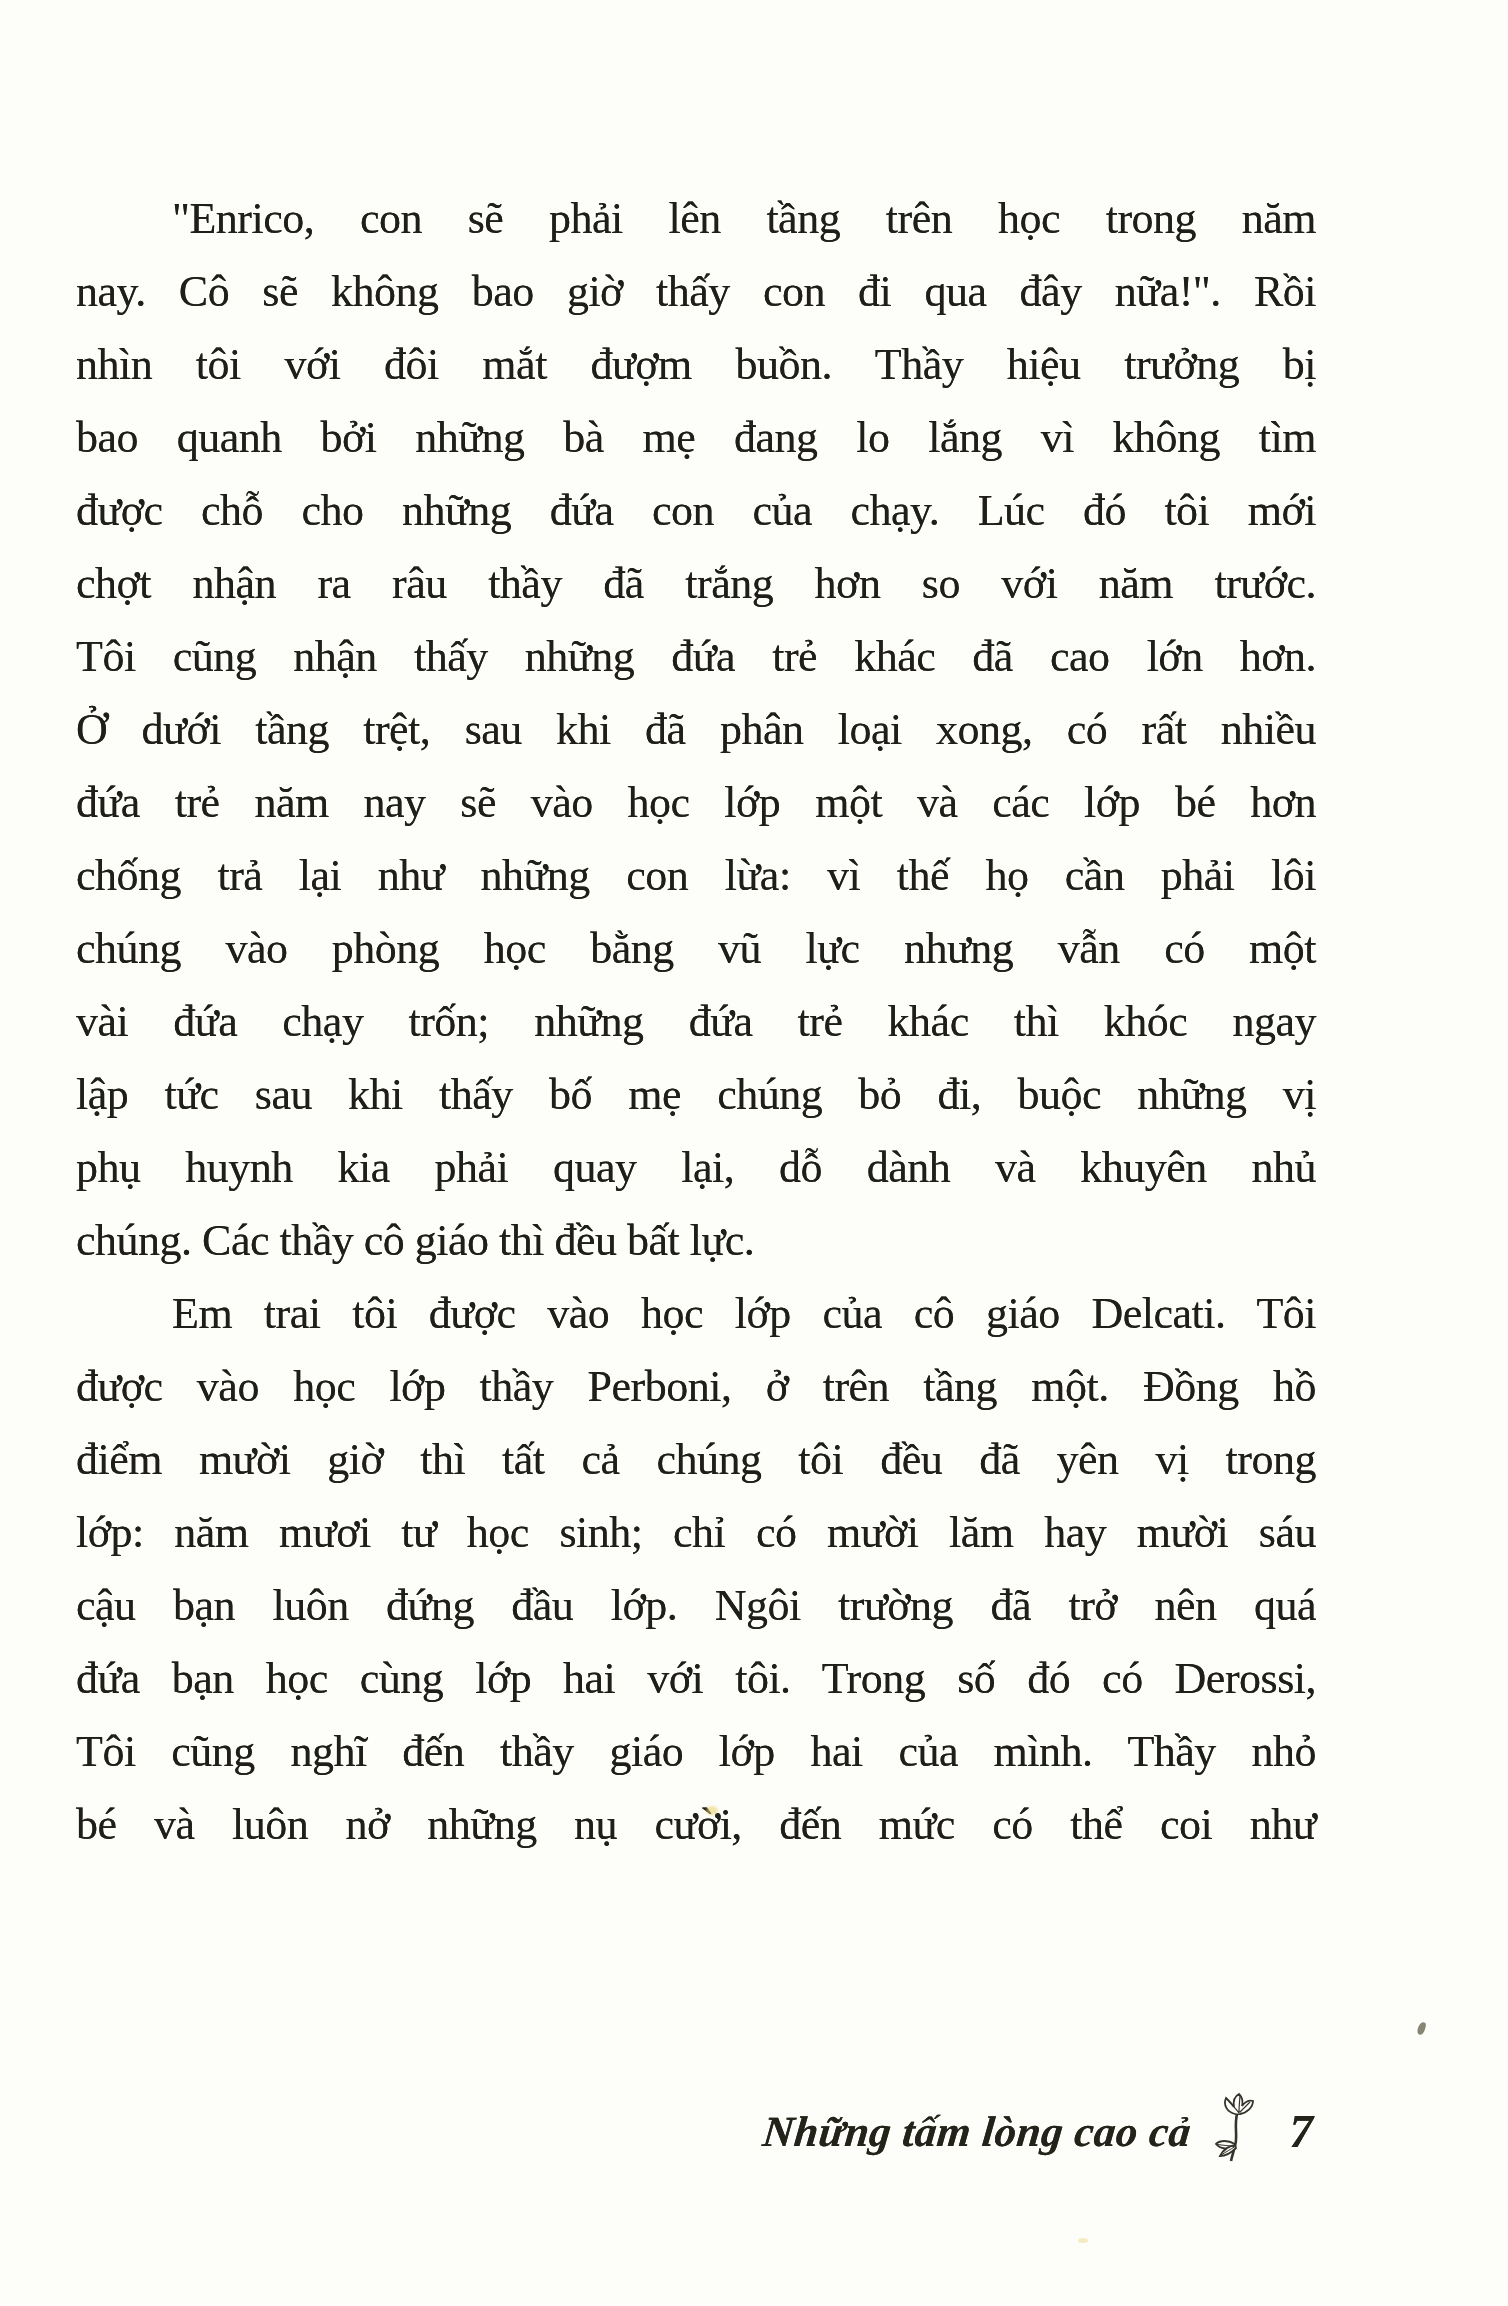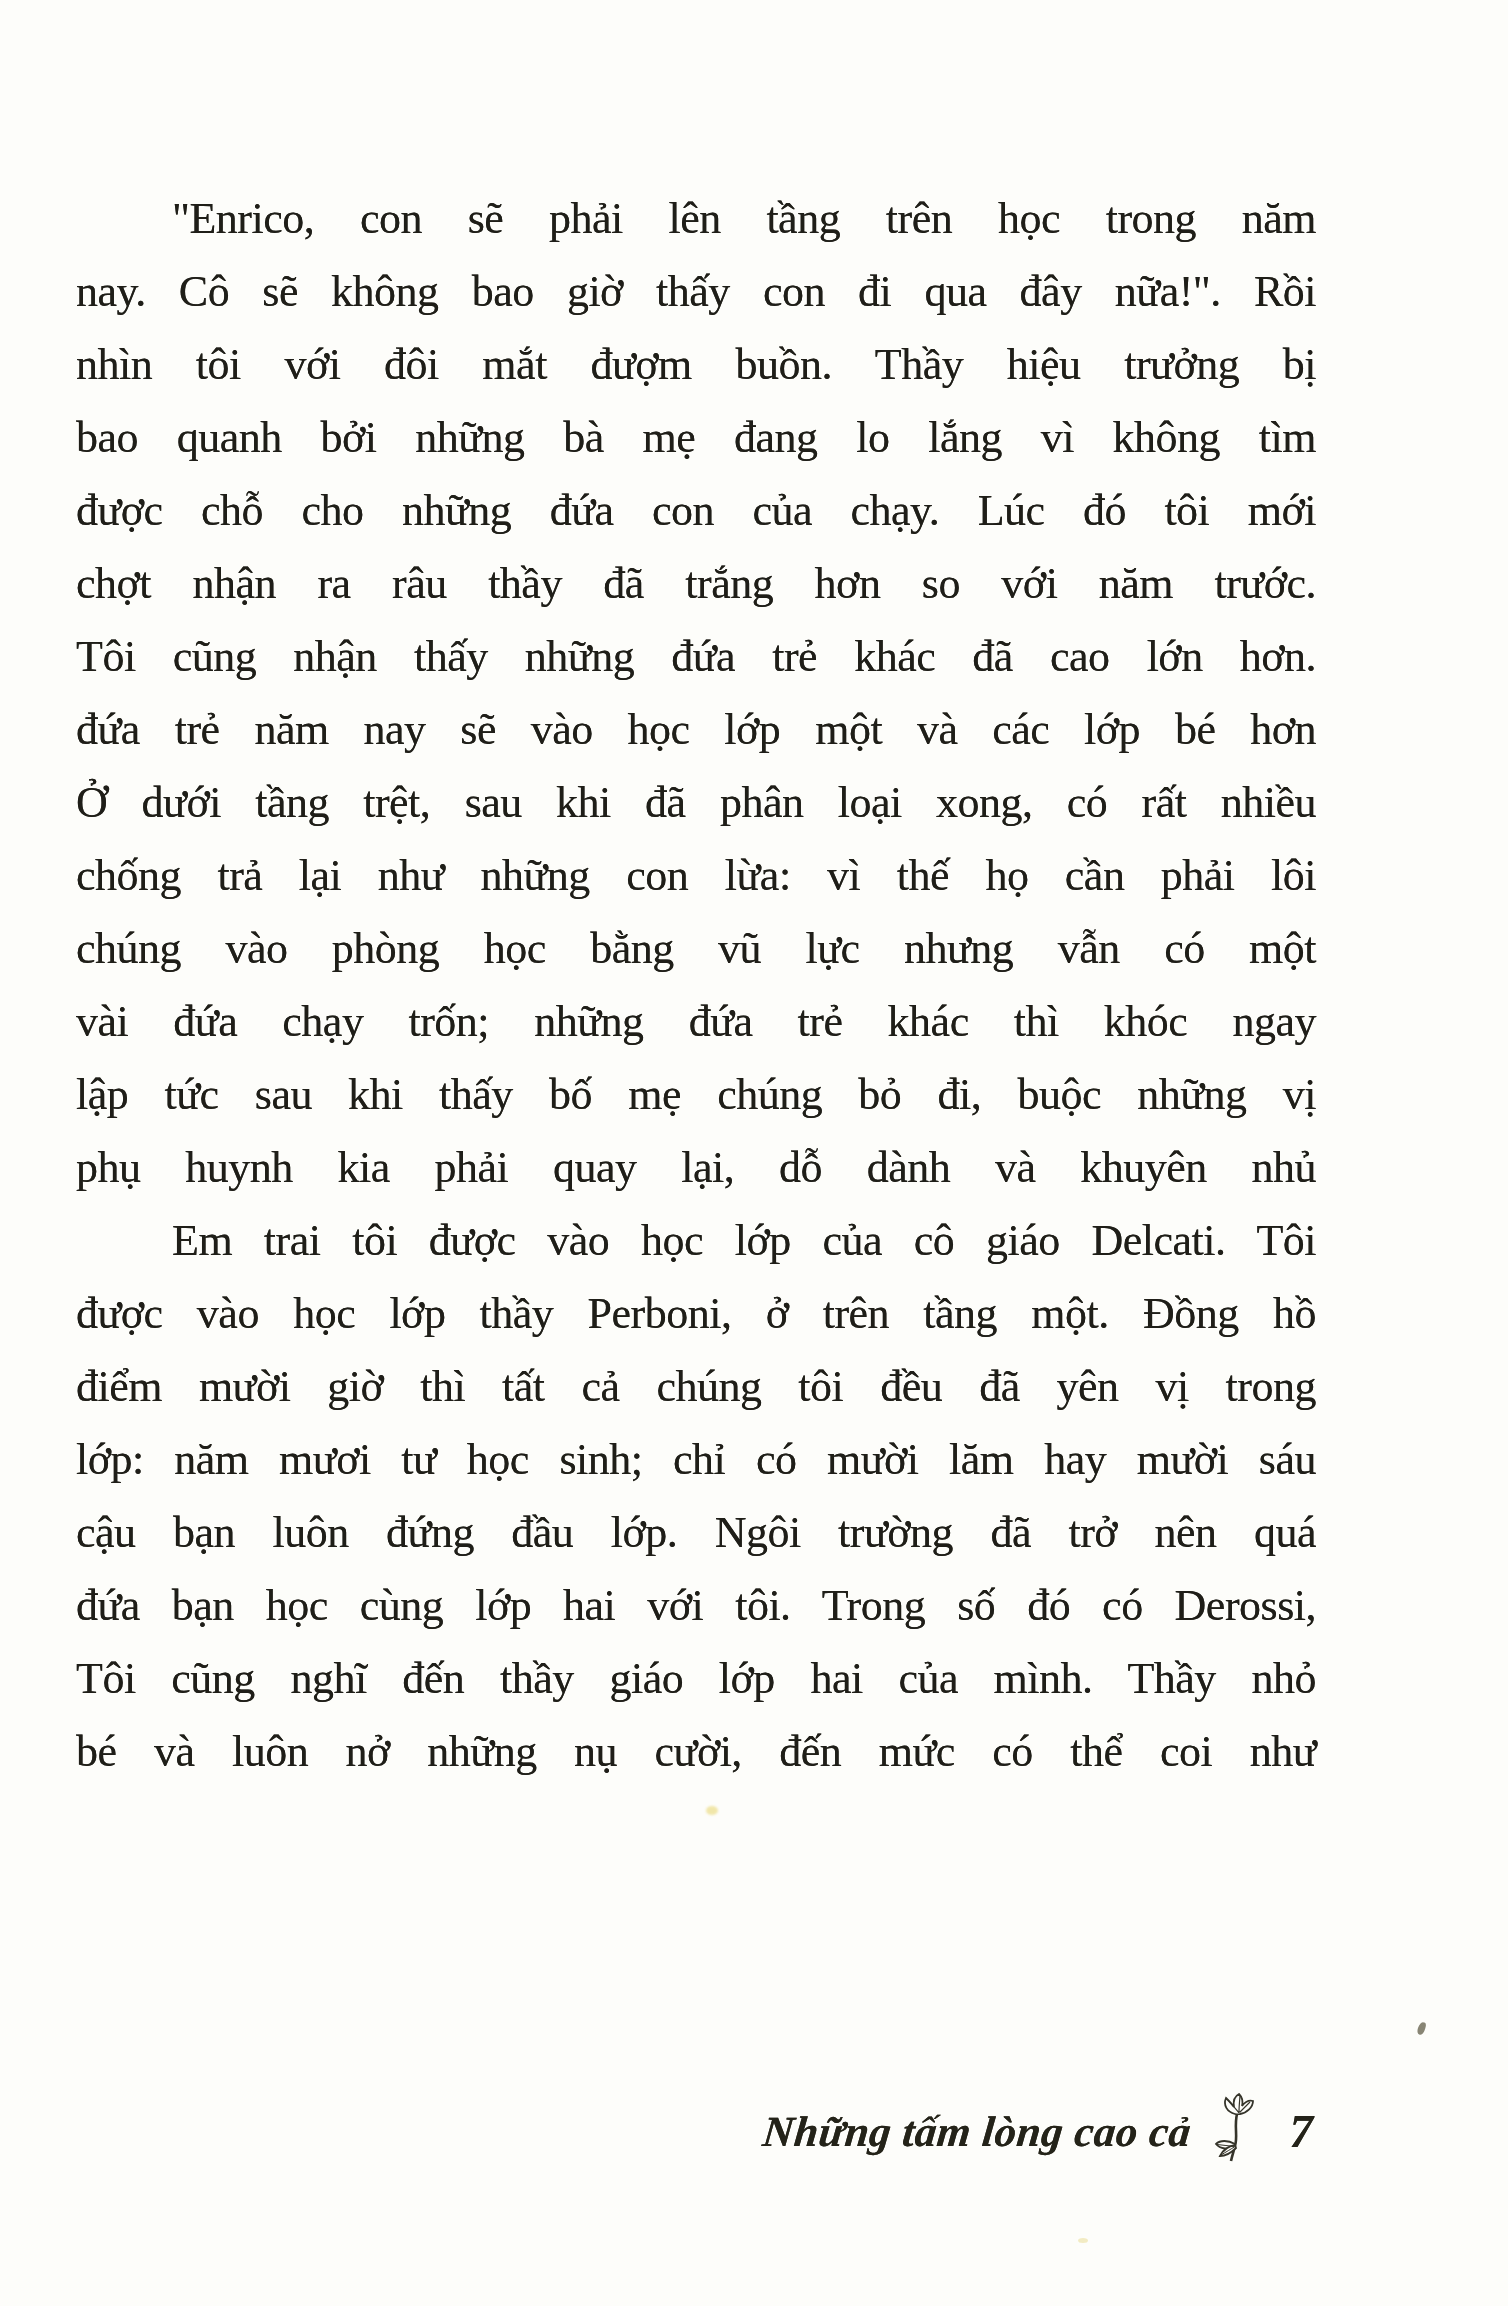--- a/index.html
+++ b/index.html
@@ -88,27 +88,28 @@
 <div class="page">
 
   <main class="textblock">
     <p class="line j indent">"Enrico, con sẽ phải lên tầng trên học trong năm</p>
     <p class="line j">nay. Cô sẽ không bao giờ thấy con đi qua đây nữa!". Rồi</p>
     <p class="line j">nhìn tôi với đôi mắt đượm buồn. Thầy hiệu trưởng bị</p>
     <p class="line j">bao quanh bởi những bà mẹ đang lo lắng vì không tìm</p>
     <p class="line j">được chỗ cho những đứa con của chạy. Lúc đó tôi mới</p>
     <p class="line j">chợt nhận ra râu thầy đã trắng hơn so với năm trước.</p>
     <p class="line j">Tôi cũng nhận thấy những đứa trẻ khác đã cao lớn hơn.</p>
+    <p class="line j">Ở dưới tầng trệt, sau khi đã phân loại xong, có rất nhiều</p>
     <p class="line j">đứa trẻ năm nay sẽ vào học lớp một và các lớp bé hơn</p>
-    <p class="line j">Ở dưới tầng trệt, sau khi đã phân loại xong, có rất nhiều</p>
     <p class="line j">chống trả lại như những con lừa: vì thế họ cần phải lôi</p>
     <p class="line j">chúng vào phòng học bằng vũ lực nhưng vẫn có một</p>
     <p class="line j">vài đứa chạy trốn; những đứa trẻ khác thì khóc ngay</p>
     <p class="line j">lập tức sau khi thấy bố mẹ chúng bỏ đi, buộc những vị</p>
     <p class="line j">phụ huynh kia phải quay lại, dỗ dành và khuyên nhủ</p>
+    <p class="line last">chúng. Các thầy cô giáo thì đều bất lực.</p>
     <p class="line j indent">Em trai tôi được vào học lớp của cô giáo Delcati. Tôi</p>
     <p class="line j">được vào học lớp thầy Perboni, ở trên tầng một. Đồng hồ</p>
     <p class="line j">điểm mười giờ thì tất cả chúng tôi đều đã yên vị trong</p>
     <p class="line j">lớp: năm mươi tư học sinh; chỉ có mười lăm hay mười sáu</p>
     <p class="line j">cậu bạn luôn đứng đầu lớp. Ngôi trường đã trở nên quá</p>
     <p class="line j">đứa bạn học cùng lớp hai với tôi. Trong số đó có Derossi,</p>
     <p class="line j">Tôi cũng nghĩ đến thầy giáo lớp hai của mình. Thầy nhỏ</p>
     <p class="line j">bé và luôn nở những nụ cười, đến mức có thể coi như</p>
   </main>
 

